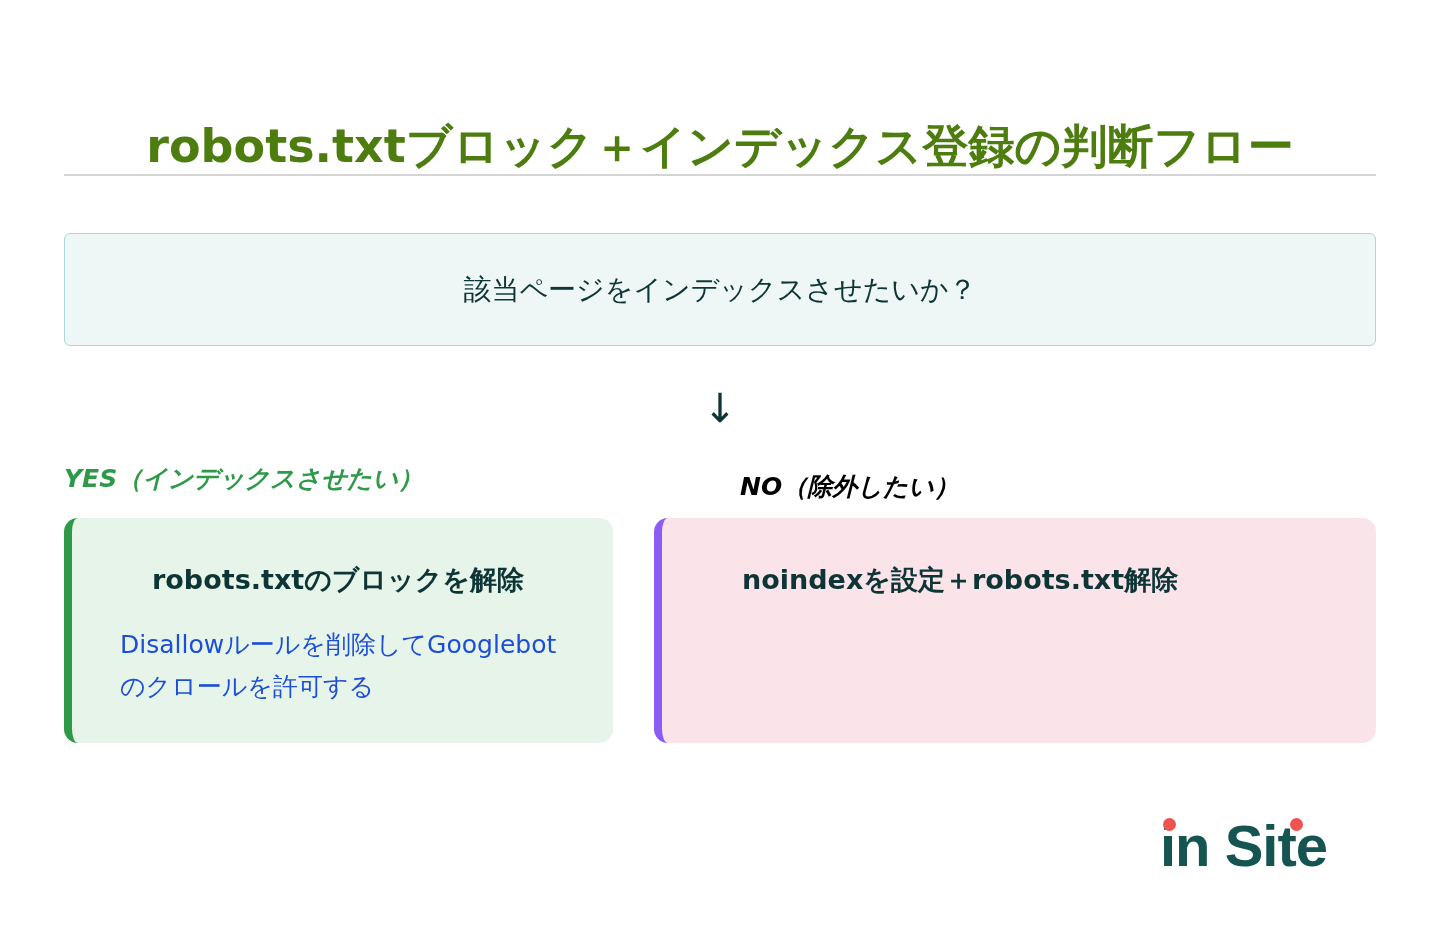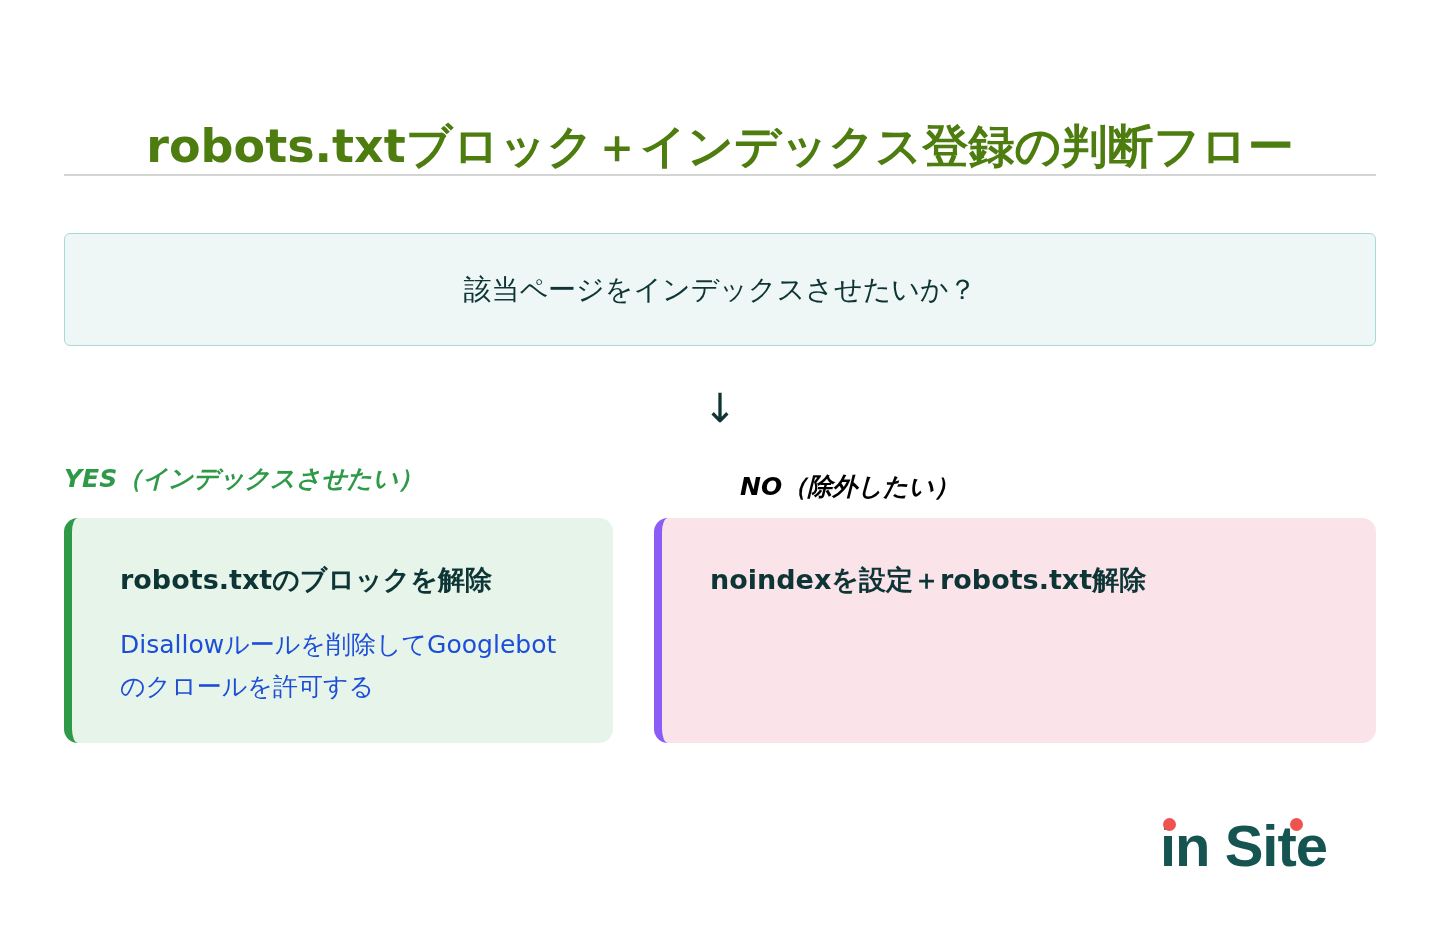--- a/index.html
+++ b/index.html
@@ -31,21 +31,21 @@
       position: absolute; top: 462px; font-size: 25px; font-weight: bold; text-align: left; font-style: italic;
     }
     .yes-label { left: 64px; width: 530px; color: #2e9a48; }
     .no-label { left: 740px; width: 540px; color: #000000; margin-top: 8px; }
     .card {
       position: absolute; top: 518px; height: 225px; border-radius: 14px; box-sizing: border-box;
       padding: 44px 40px 0 48px;
     }
     .card-yes { left: 64px; width: 549px; background: #e7f4e9; border-left: 8px solid #2e9a48; }
     .card-no { left: 654px; width: 722px; background: #fbe3ea; border-left: 8px solid #8b5cf6; }
-    .card-title { font-size: 27px; font-weight: bold; color: #0d3535; margin-bottom: 26px; }
+    .card-title { font-size: 27px; font-weight: bold; color: #0d3535; margin-bottom: 26px; margin-left: 32px; }
     .card-body { font-size: 25px; color: #1d4ed8; line-height: 42px; }
     .logo {
       position: absolute; left: 1160px; top: 812px; font-size: 58px; font-weight: bold;
       color: #155450; font-family: "Liberation Sans", sans-serif; letter-spacing: -1px;
     }
     .logo-dot {
       position: absolute; width: 13px; height: 13px; border-radius: 50%; background: #ef5350;
     }
   </style>
 </head>

